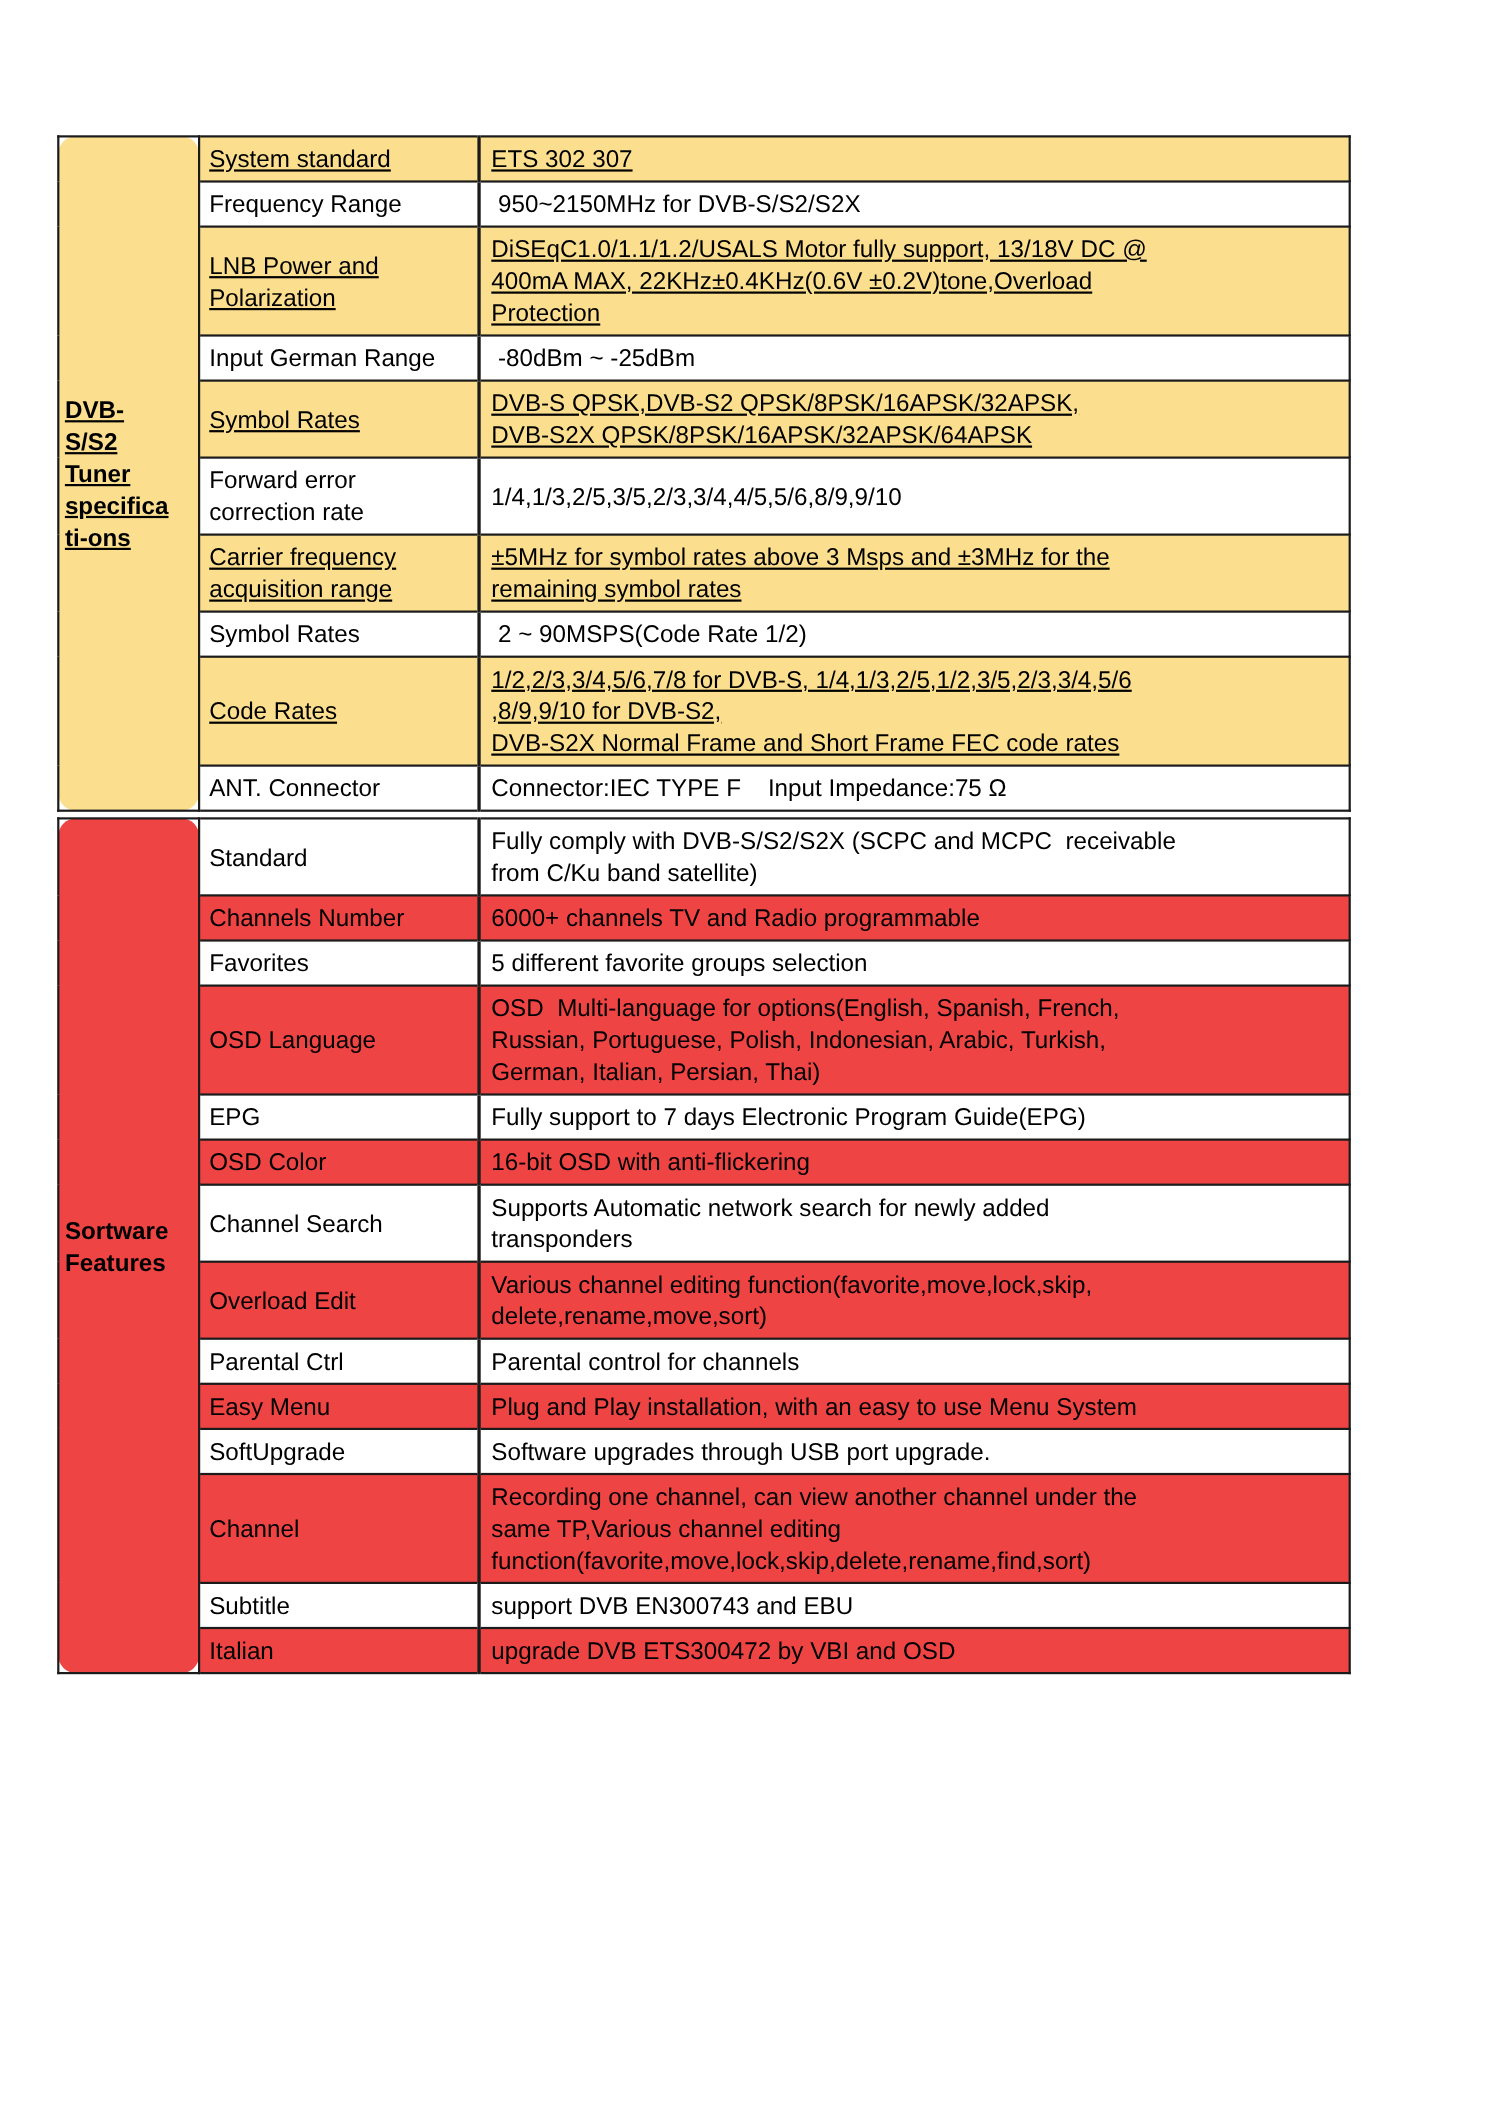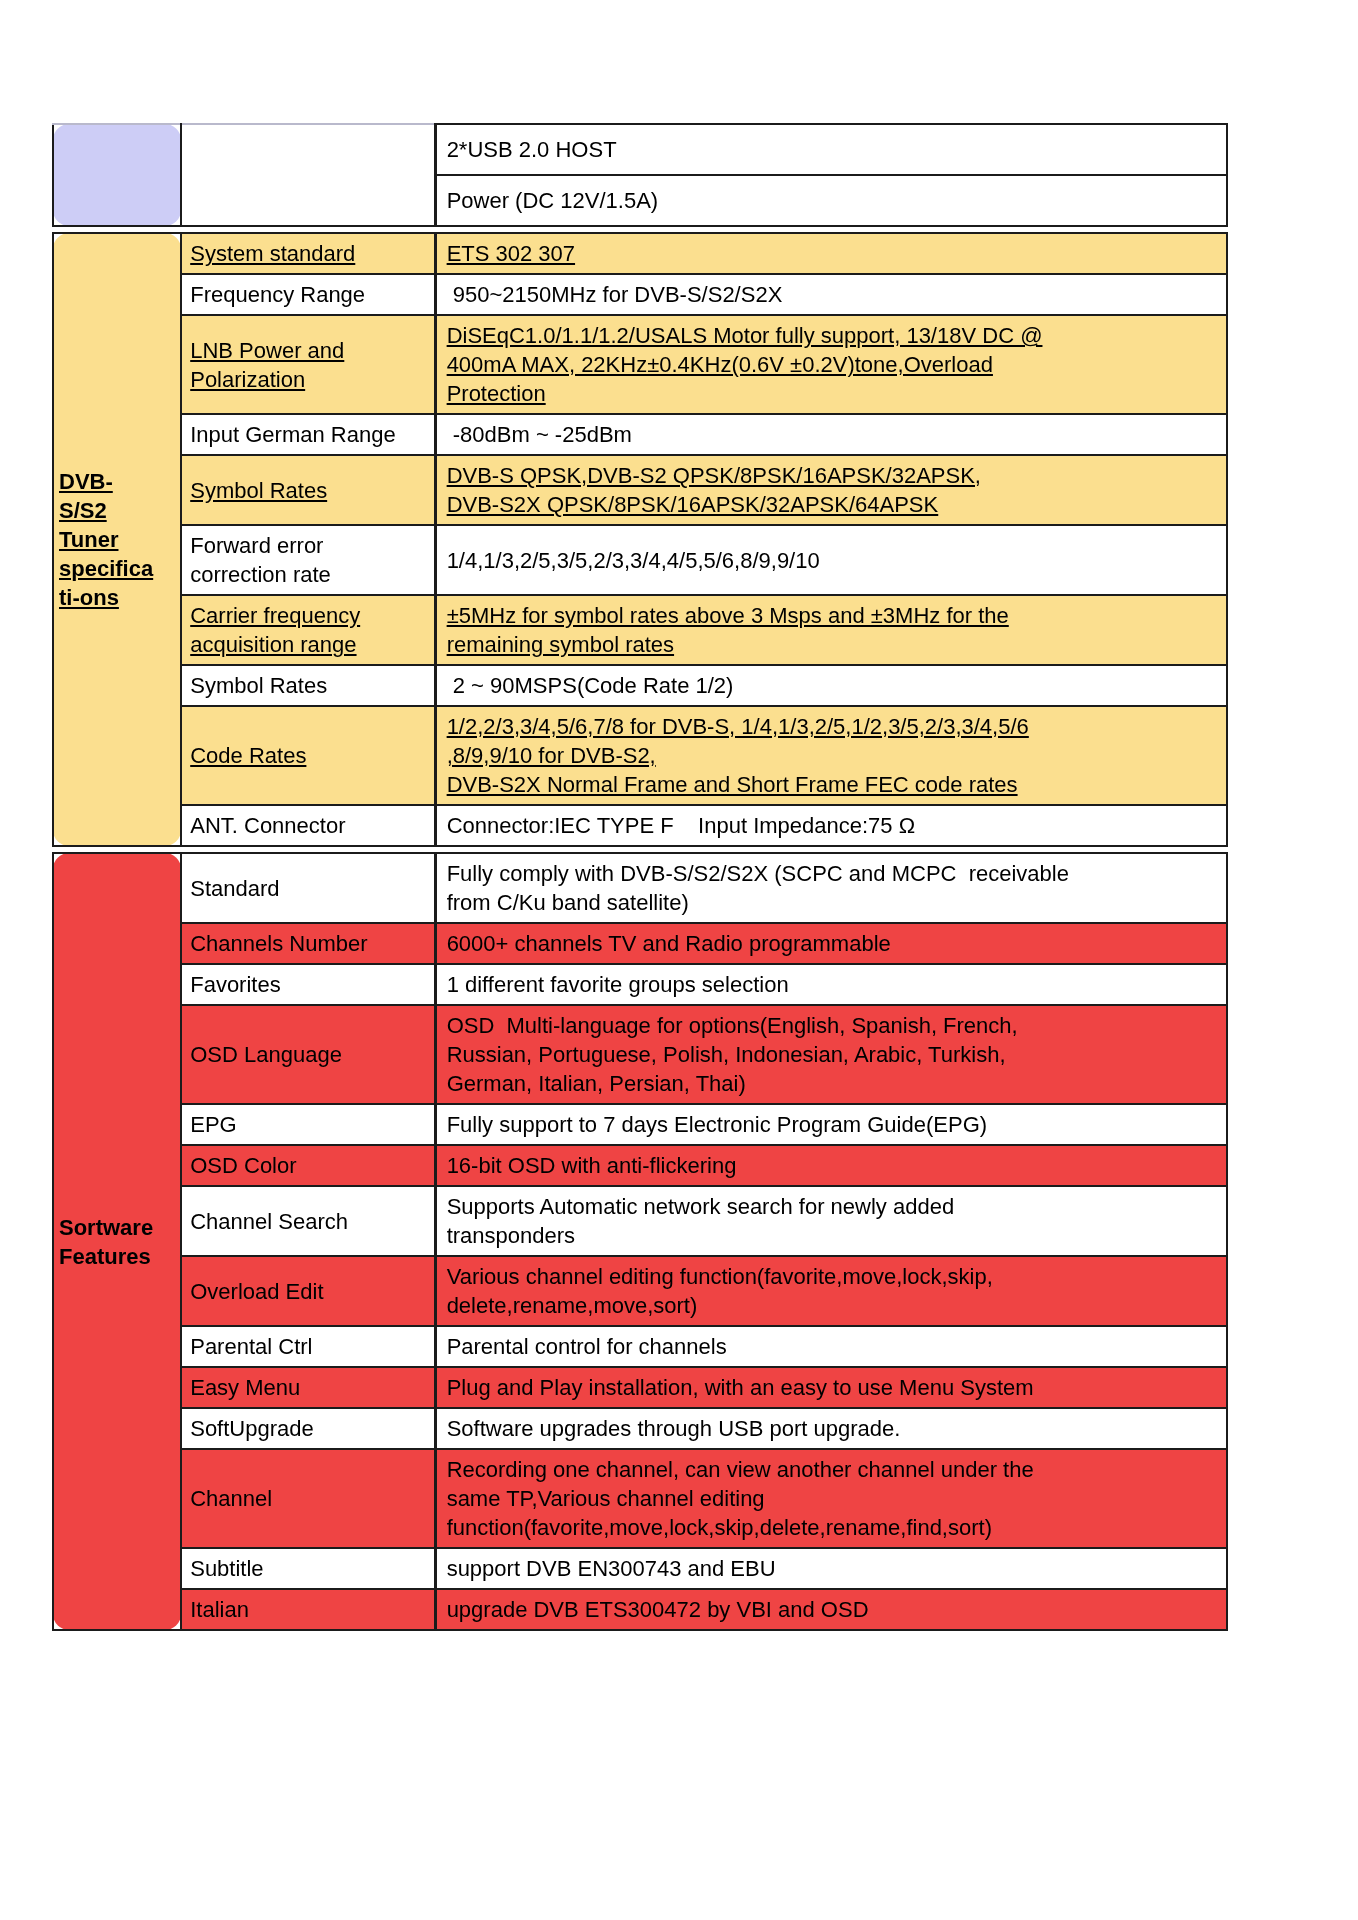--- a/index.html
+++ b/index.html
@@ -41,32 +41,20 @@
   
   .sec-top td.top-light { border-top: 2px solid #b9b9cc; }
   .sec-top td { height: 39px; }
 </style>
 </head>
 <body>
 
 <div class="page">
   <div class="table-wrap">
 
-    <table class="sec sec-top">
-      <tbody>
-        <tr>
-          <td class="c1 bg-lav sidebar top-light" rowspan="2"></td>
-          <td class="c2 bg-wht top-light" rowspan="2"></td>
-          <td class="c3 bg-wht value">2*USB 2.0 HOST</td>
-        </tr>
-        <tr>
-          <td class="c3 bg-wht value">Power (DC 12V/1.5A)</td>
-        </tr>
-      </tbody>
-    </table>
 
     <table class="sec">
       <tbody>
         <tr>
           <td class="c1 bg-yel sidebar" rowspan="10">DVB-
 S/S2
 Tuner
 specifica
 ti-ons</td>
           <td class="c2 bg-yel label">System standard</td>
@@ -128,21 +116,21 @@
           <td class="c2 bg-wht label">Standard</td>
           <td class="c3 bg-wht value">Fully comply with DVB-S/S2/S2X (SCPC and MCPC  receivable
 from C/Ku band satellite)</td>
         </tr>
         <tr>
           <td class="c2 bg-cyn label">Channels Number</td>
           <td class="c3 bg-cyn value">6000+ channels TV and Radio programmable</td>
         </tr>
         <tr>
           <td class="c2 bg-wht label">Favorites</td>
-          <td class="c3 bg-wht value">1 different favorite groups selection</td>
+          <td class="c3 bg-wht value">5 different favorite groups selection</td>
         </tr>
         <tr>
           <td class="c2 bg-cyn label">OSD Language</td>
           <td class="c3 bg-cyn value">OSD  Multi-language for options(English, Spanish, French,
 Russian, Portuguese, Polish, Indonesian, Arabic, Turkish,
 German, Italian, Persian, Thai)</td>
         </tr>
         <tr>
           <td class="c2 bg-wht label">EPG</td>
           <td class="c3 bg-wht value">Fully support to 7 days Electronic Program Guide(EPG)</td>

